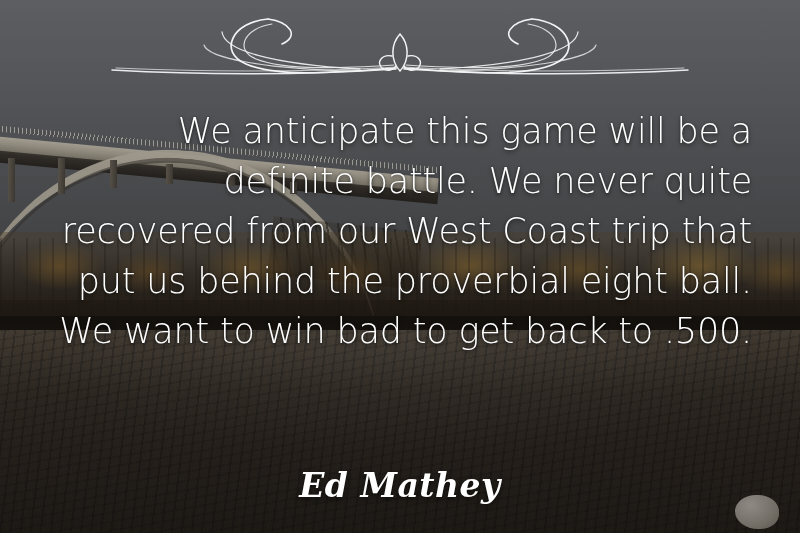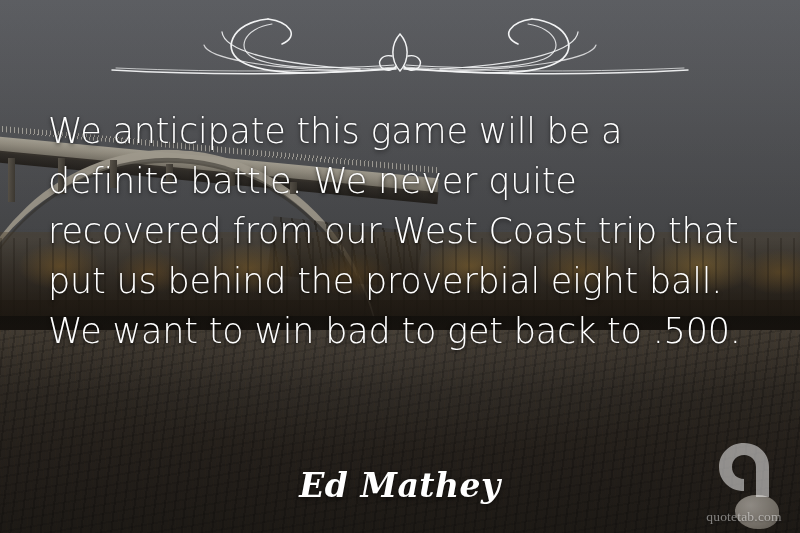--- a/index.html
+++ b/index.html
@@ -186,21 +186,21 @@
   .flourish {
     position:absolute; left:50%; top:6px;
     transform:translateX(-50%);
     width:600px; height:84px;
   }
   .flourish svg { display:block; width:600px; height:84px; }
 
   
   .quote {
     position:absolute; left:48px; top:106px; width:704px;
-    text-align:left;
+    text-align:right;
     color:#ffffff;
     font-family:"DejaVu Sans", sans-serif;
     font-weight:300;
     font-size:35px;
     line-height:50px;
     letter-spacing:-0.2px;
     text-shadow:0 2px 4px rgba(0,0,0,0.55), 0 0 2px rgba(0,0,0,0.35);
     white-space:pre-wrap;
   }
 
@@ -303,27 +303,15 @@
         <path d="M300 28 C 291 38, 290 54, 300 65 C 310 54, 309 38, 300 28 Z" stroke-width="1.5"></path>
         <path d="M292 50 C 282 48, 276 56, 282 62 C 287 66, 294 64, 296 60" stroke-width="1.4"></path>
         <path d="M308 50 C 318 48, 324 56, 318 62 C 313 66, 306 64, 304 60" stroke-width="1.4"></path>
       </svg>
     </div>
 
     <div class="quote">We anticipate this game will be a definite battle. We never quite recovered from our West Coast trip that put us behind the proverbial eight ball. We want to win bad to get back to .500.</div>
 
     <div class="author">Ed Mathey</div>
 
-    <div class="watermark">
-      <div class="wm-logo">
-        <svg viewBox="0 0 62 62" xmlns="http://www.w3.org/2000/svg">
-
-          <path d="M31 4 C 16.5 4, 6 14.5, 6 28 C 6 41.5, 16.5 52, 31 52
-                   L 31 40 C 24 40, 19 35, 19 28 C 19 21, 24 16, 31 16
-                   C 38 16, 43 21, 43 28 L 43 58 L 56 58 L 56 28
-                   C 56 14.5, 45.5 4, 31 4 Z" fill="#ffffff" opacity="0.92"></path>
-        </svg>
-      </div>
-      <div class="wm-text">quotetab.com</div>
-    </div>
 
   </div>
 </div>
 
 </body></html>

